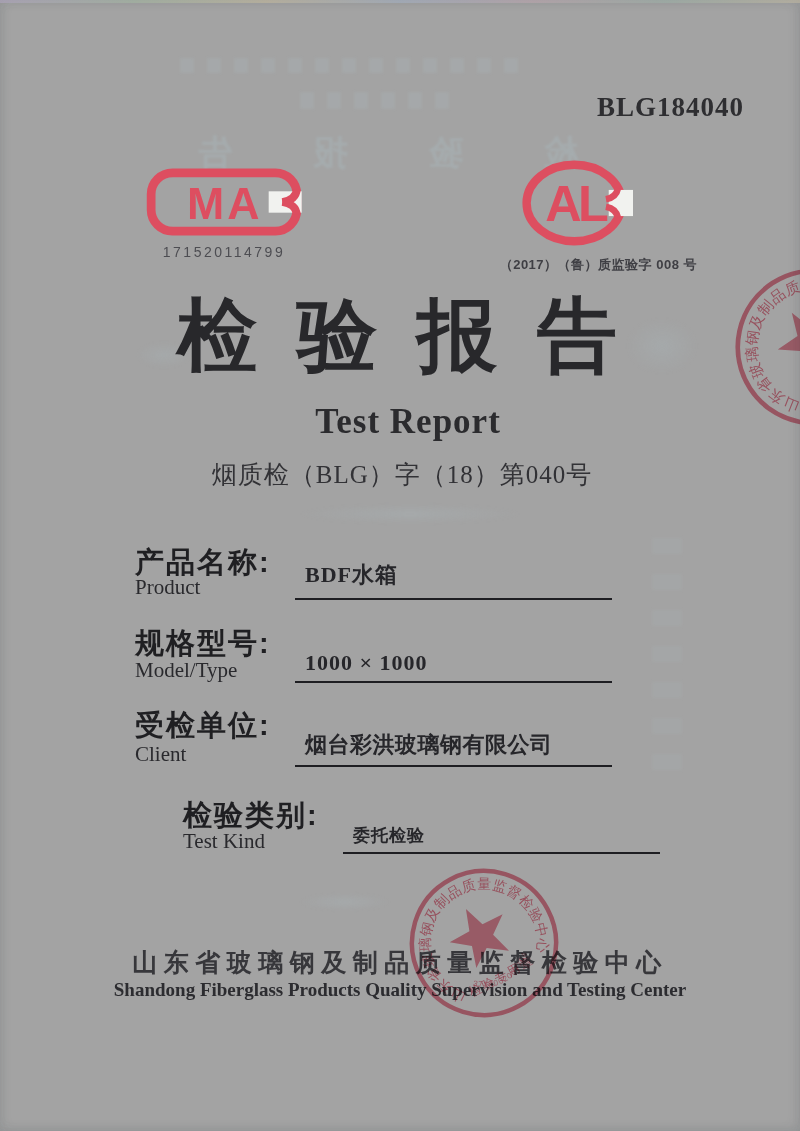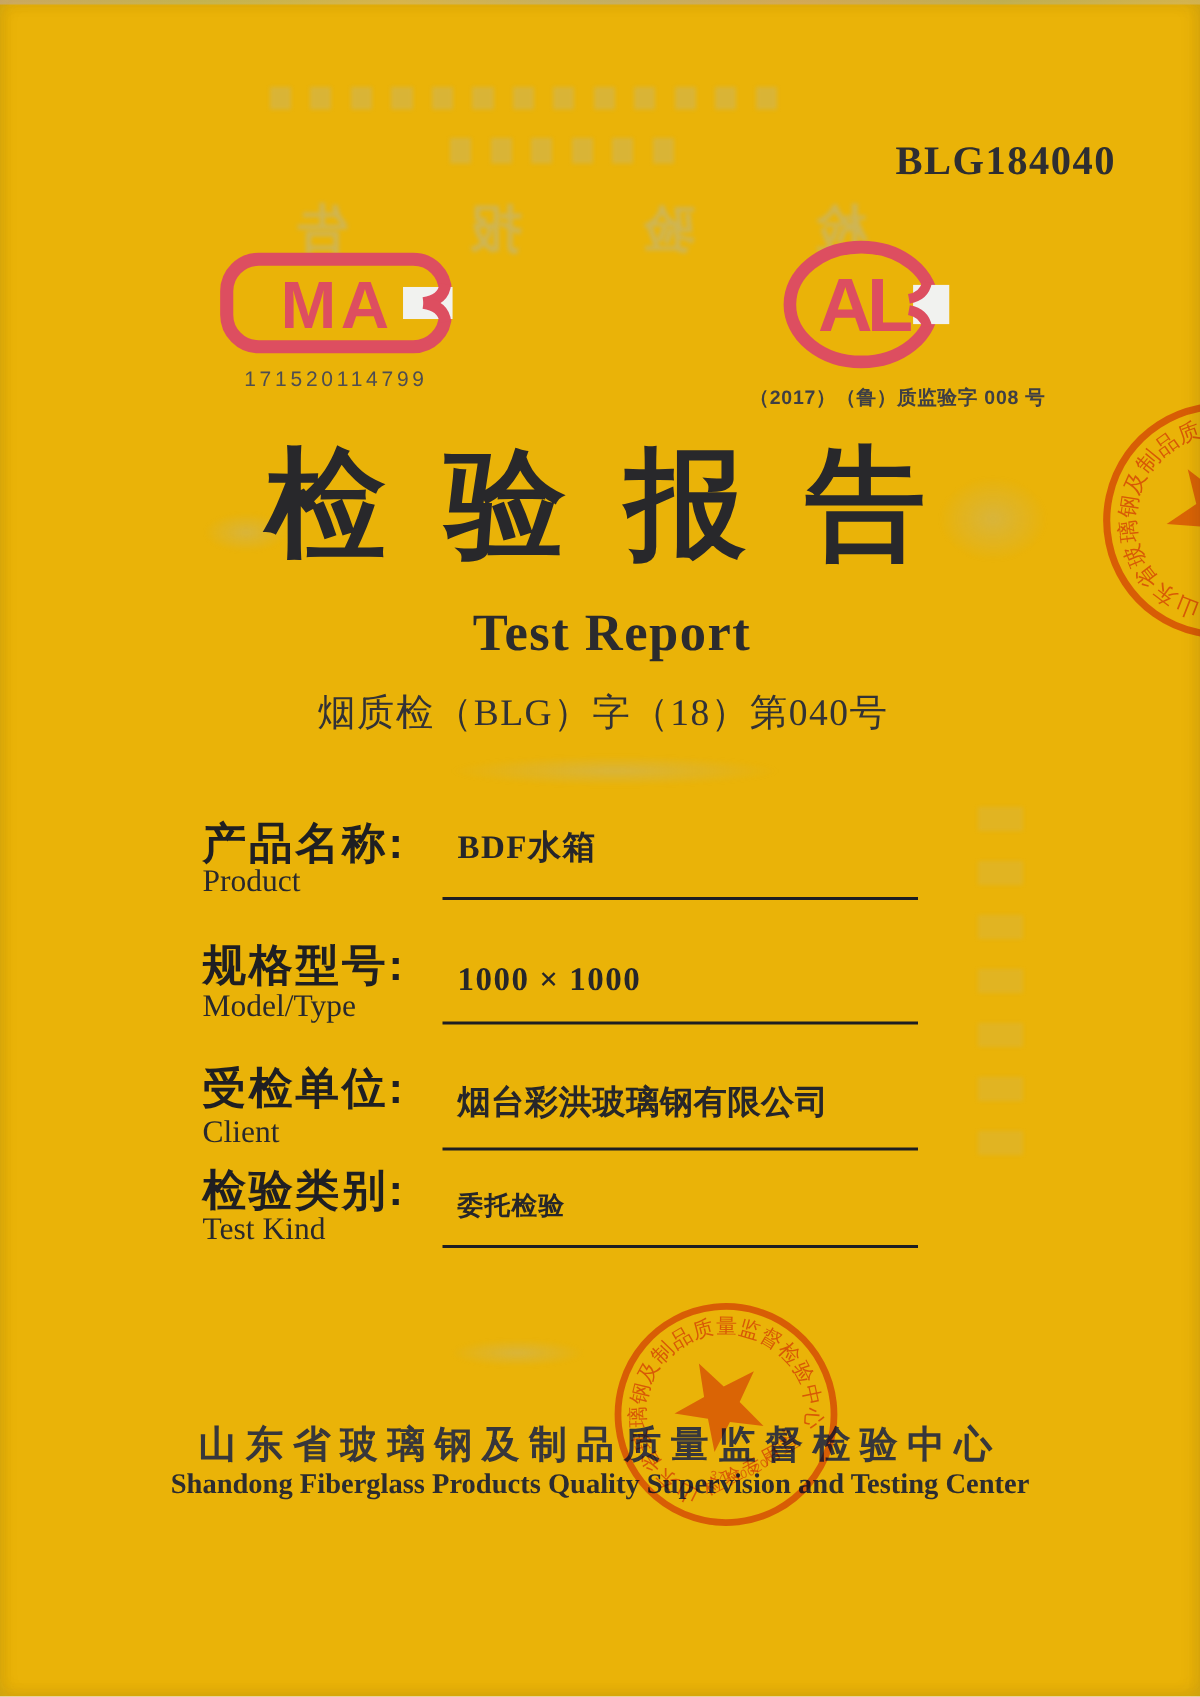--- a/index.html
+++ b/index.html
@@ -1,18 +1,18 @@
 <!DOCTYPE html>
 <html><head>
 <meta charset="utf-8">
 <style>
   html,body{margin:0;padding:0;background:#f1f2ef;}
   #page{
     position:relative;width:800px;height:1131px;overflow:hidden;
-    background:#eab308;
+    background:#a3a3a3;
     box-shadow: inset -4px 0 12px rgba(60,70,85,.06),
                 inset 4px 0 12px rgba(60,70,85,.04),
                 inset 0 4px 10px rgba(60,70,85,.05),
                 inset 0 -4px 10px rgba(60,70,85,.05);
     font-family:"Liberation Sans", sans-serif;
     color:#222;
   }
   .scan-edge-top{
     position:absolute;top:0;left:0;width:100%;height:3px;opacity:.45;
     background:linear-gradient(90deg,#b9a9cd,#a9c2a6,#d3c49f,#a9b8d1,#c9aab6,#9fb8ac,#cfc2a4);
@@ -58,21 +58,21 @@
     position:absolute;left:0;top:0;font-weight:bold;font-size:29px;
     letter-spacing:2px;color:#1f1f22;white-space:nowrap;
   }
   .f-en{
     position:absolute;left:0;bottom:0;font-family:"Liberation Serif", serif;
     font-size:21px;color:#29292d;white-space:nowrap;
   }
   .f-line{
     position:absolute;left:160px;width:317px;bottom:0;height:40px;
     border-bottom:2px solid #1e1e22;
-    display:flex;align-items:flex-end;padding:0 0 15px 10px;box-sizing:border-box;
+    display:flex;align-items:flex-end;padding:0 0 5px 10px;box-sizing:border-box;
   }
   .f-val{font-family:"Liberation Serif", serif;color:#26262a;white-space:nowrap;font-weight:bold;}
   .v-product{font-weight:bold;font-size:22px;letter-spacing:1px;margin-bottom:3px;}
   .v-model{font-size:22px;letter-spacing:1px;}
   .v-client{font-size:22px;letter-spacing:.5px;}
   .v-kind{font-size:17px;letter-spacing:1px;}
   
   .org-cn{
     position:absolute;top:946px;left:0;width:800px;text-align:center;
     font-family:"Liberation Serif", serif;font-weight:bold;font-size:25px;
@@ -161,21 +161,21 @@
   </div>
 
   <div class="field" style="top:706px;height:61px;">
     <div class="f-cn">受检单位:</div>
     <div class="f-en">Client</div>
     <div class="f-line">
       <span class="f-val v-client">烟台彩洪玻璃钢有限公司</span>
     </div>
   </div>
 
-  <div class="field" style="top:774px;height:58px;">
+  <div class="field" style="top:796px;height:58px;margin-left:48px;">
     <div class="f-cn">检验类别:</div>
     <div class="f-en">Test Kind</div>
     <div class="f-line">
       <span class="f-val v-kind">委托检验</span>
     </div>
   </div>
 
   <div class="org-cn">山东省玻璃钢及制品质量监督检验中心</div>
   <div class="org-en">Shandong Fiberglass Products Quality Supervision and Testing Center</div>
 

